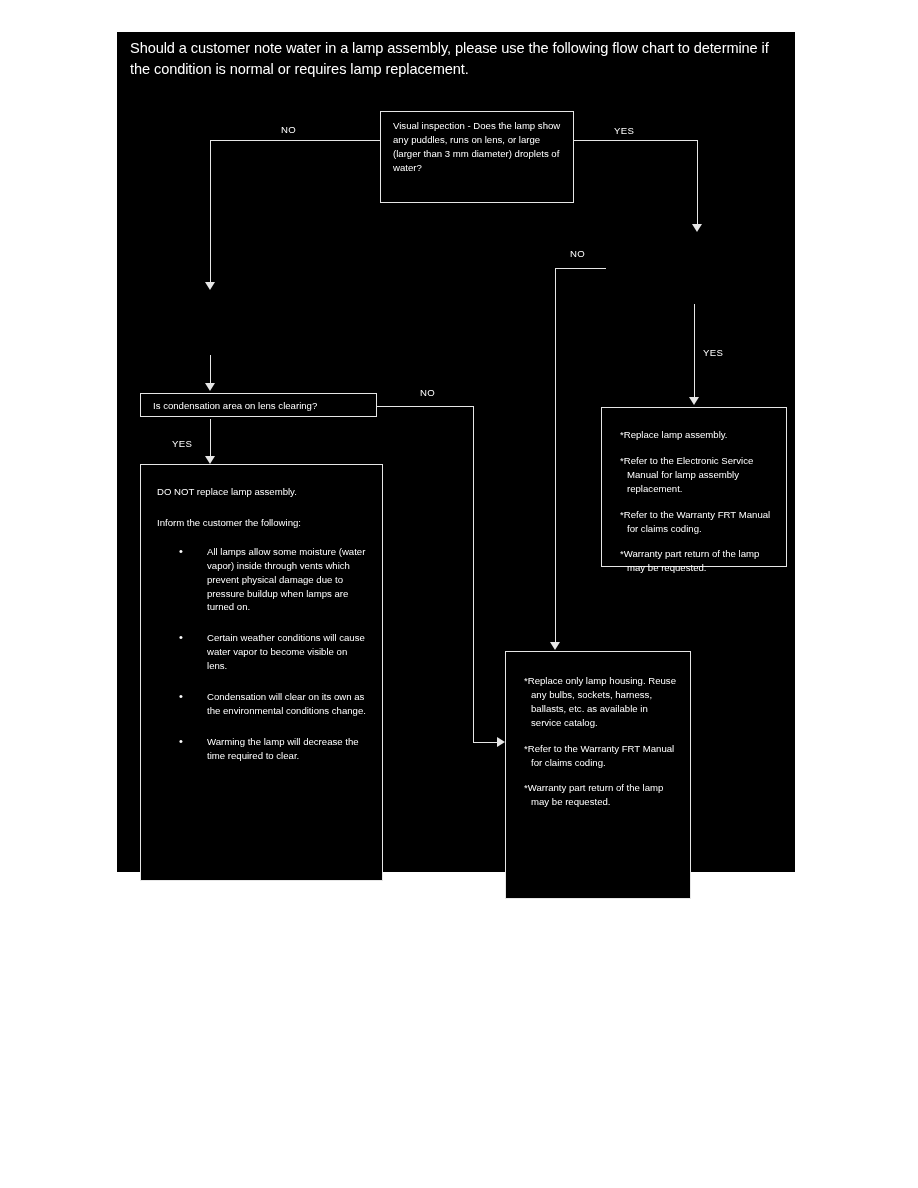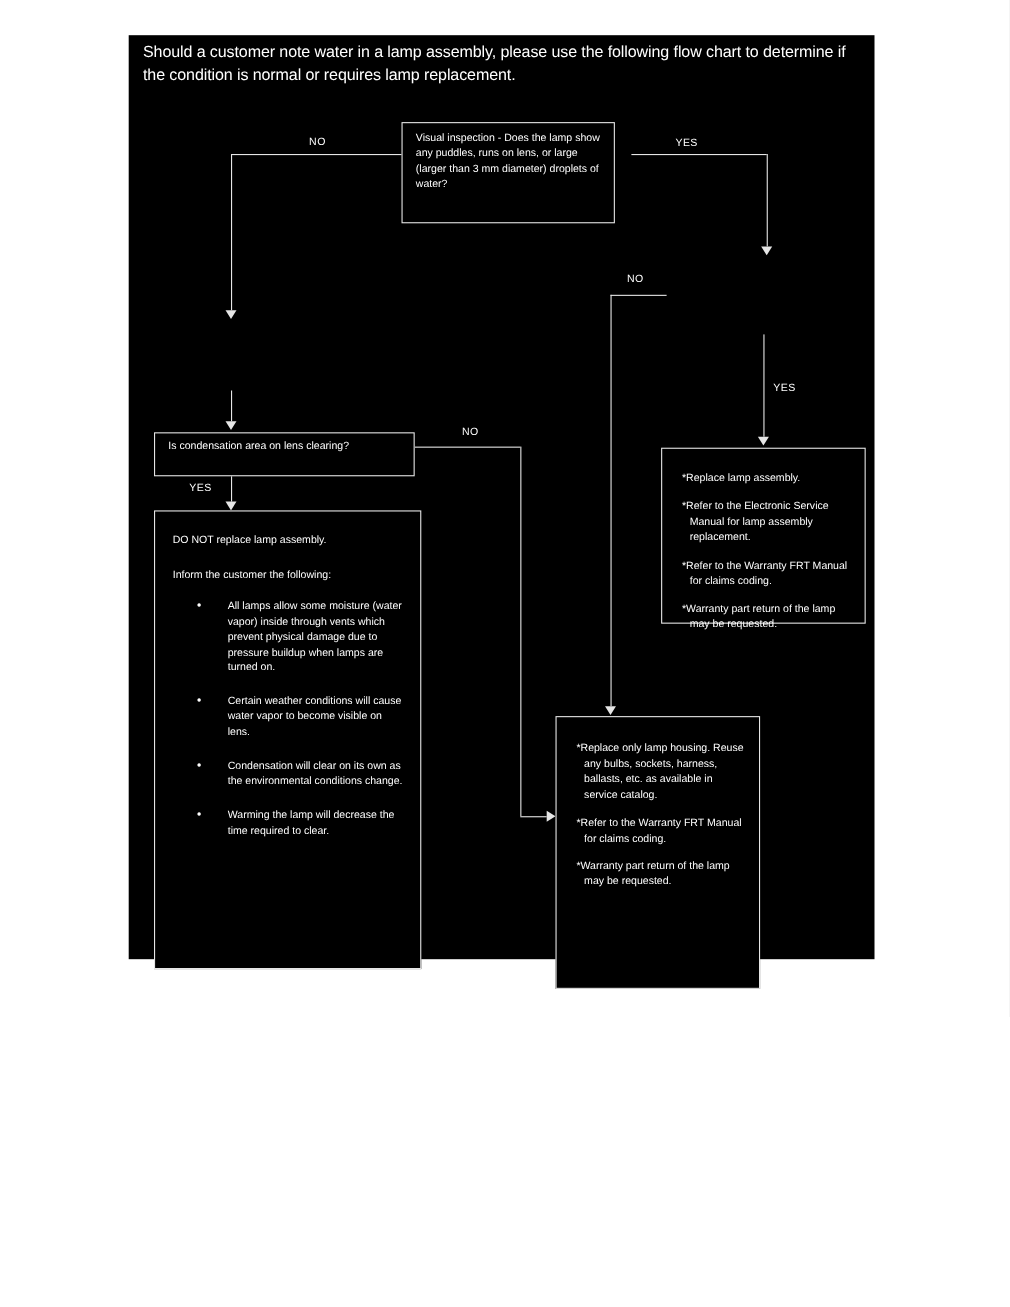--- a/index.html
+++ b/index.html
@@ -42,24 +42,24 @@
     box-sizing: border-box;
     background: #000000;
     color: #ffffff;
     font-size: 9.6px;
     line-height: 1.45;
   }
   .node .pad {
     padding: 7px 9px 7px 12px;
   }
   
-  #node-visual        { left: 248px; top: 79px;  width: 194px; height: 92px; }
+  #node-visual        { left: 263px; top: 79px;  width: 194px; height: 92px; }
   #node-accum         { left: 489px; top: 200px; width: 182px; height: 72px; }
   #node-pull          { left: 23px;  top: 258px; width: 237px; height: 65px; }
-  #node-condclear     { left: 23px;  top: 361px; width: 237px; height: 40px; }
+  #node-condclear     { left: 23px;  top: 361px; width: 237px; height: 24px; }
   #node-donot         { left: 23px;  top: 432px; width: 243px; height: 417px; }
   #node-assembly      { left: 484px; top: 375px; width: 186px; height: 160px; }
   #node-housing       { left: 388px; top: 619px; width: 186px; height: 248px; }
 
   #node-condclear .pad { padding: 5px 9px 5px 12px; }
 
   
   .donot-head { margin: 0 0 0 0; }
   .donot-sub  { margin: 17px 0 0 0; }
   ul.bullets {

